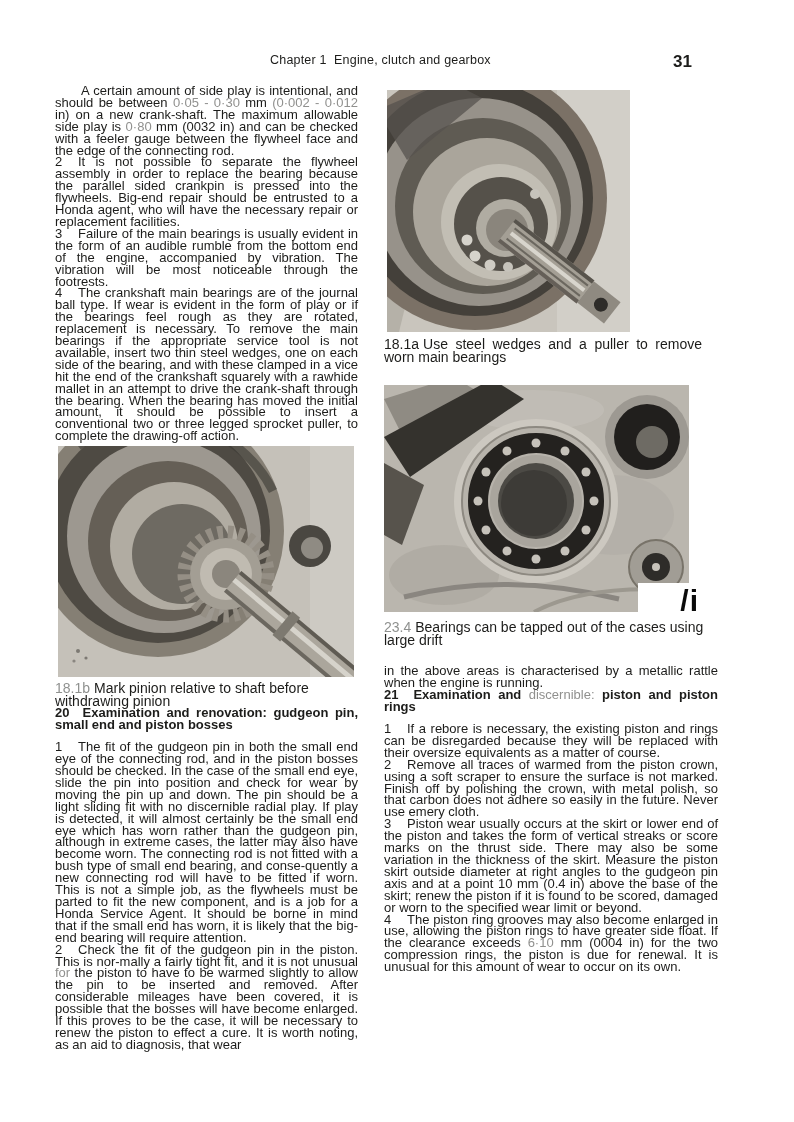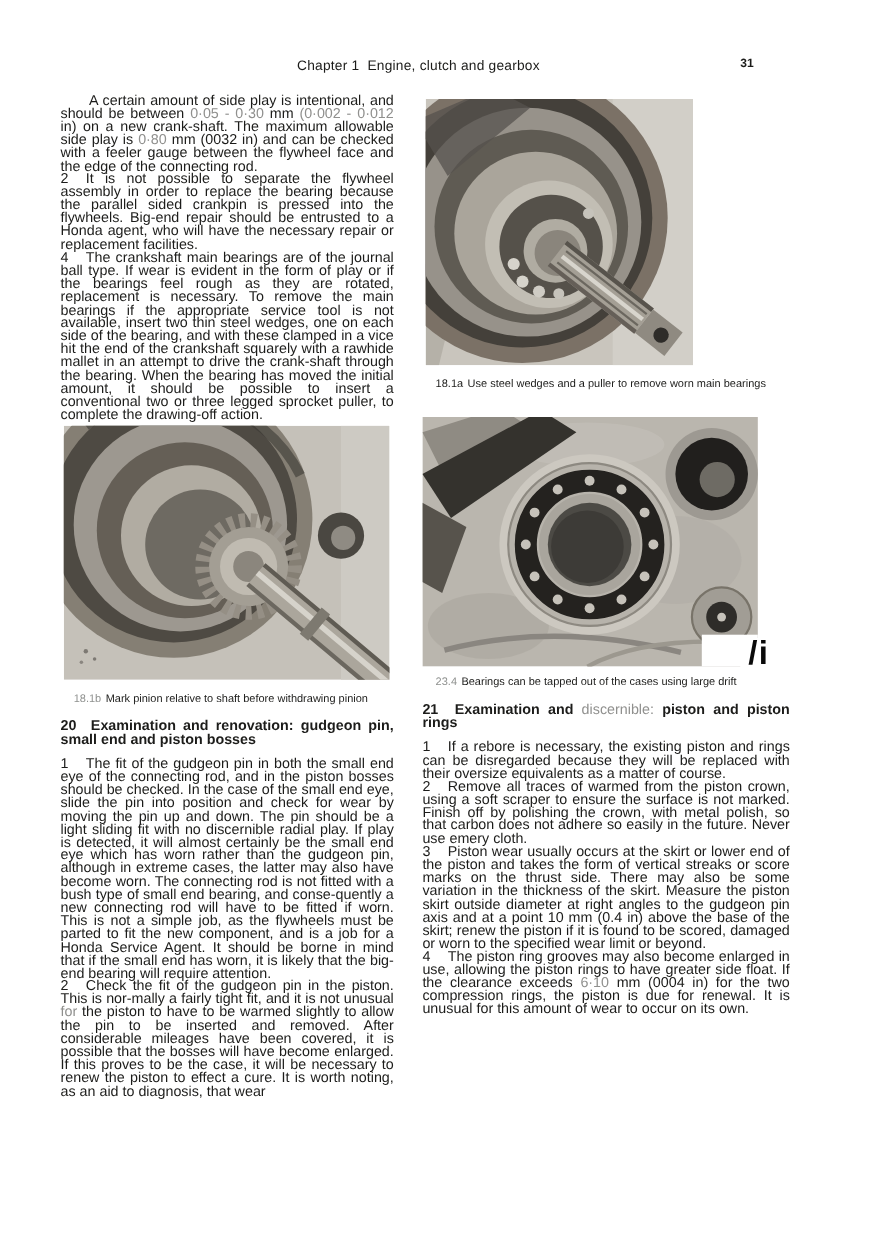--- a/index.html
+++ b/index.html
@@ -5,31 +5,31 @@
   html,body{margin:0;padding:0;}
   body{
     width:794px;height:1122px;background:#ffffff;position:relative;
     font-family:"Liberation Sans","DejaVu Sans",sans-serif;color:#1c1c1a;
     overflow:hidden;
   }
   .page{position:absolute;inset:0;}
   
   .header{position:absolute;top:53px;left:0;width:742px;height:18px;}
   .chapter{position:absolute;left:270px;top:0;font-size:12.5px;letter-spacing:.2px;}
-  .pageno{position:absolute;left:673px;top:-1px;font-size:11px;font-weight:bold;}
+  .pageno{position:absolute;left:673px;top:-1px;font-size:17px;font-weight:bold;}
   
   .col{position:absolute;}
   .col-left{left:55px;top:85px;width:303px;}
   .col-right{left:384px;top:90px;width:334px;}
   p.body{font-size:13px;line-height:11.9px;text-align:justify;margin:0;}
   p.indent{text-indent:26px;}
   .pnum{display:inline-block;min-width:23px;}
   .light{color:#90908e;}
   .h-bold{font-size:10.8px;line-height:13px;font-weight:bold;text-align:left;}
-  .caption{font-size:10px;line-height:12.6px;margin:12px;}
+  .caption{font-size:14px;line-height:12.6px;margin:0;}
   .cap-num{margin-right:4px;}
   .cap-light{color:#8f918f;}
   
   .photo{position:relative;font-size:0;line-height:0;}
   .photo svg{display:block;}
   .ph-18-1a{margin-left:3px;margin-bottom:6px;}
   .ph-18-1b{margin-top:4px;margin-left:3px;margin-bottom:5px;}
   .ph-18-2{margin-top:22px;margin-bottom:9px;}
   .cap-18-1a{width:318px;text-align:justify;}
   .cap-18-2{margin-top:0;}
@@ -52,20 +52,21 @@
     <span class="chapter">Chapter 1&nbsp;&nbsp;Engine, clutch and gearbox</span>
     <span class="pageno">31</span>
   </div>
 
   <div class="col col-left">
 
     <p class="body indent"><span>A certain amount of side play is intentional, and should be between </span><span class="light">0·05 - 0·30</span><span> mm </span><span class="light">(0·002 - 0·012</span><span> in) on a new crank-shaft. The maximum allowable side play is </span><span class="light">0·80</span><span> mm (0032 in) and can be checked with a feeler gauge between the flywheel face and the edge of the connecting rod.</span></p>
 
     <p class="body"><span class="pnum">2</span><span>It is not possible to separate the flywheel assembly in order to replace the bearing because the parallel sided crankpin is pressed into the flywheels. Big-end repair should be entrusted to a Honda agent, who will have the necessary repair or replacement facilities.</span></p>
 
+    <p class="body"><span class="pnum">3</span><span>Failure of the main bearings is usually evident in the form of an audible rumble from the bottom end of the engine, accompanied by vibration. The vibration will be most noticeable through the footrests.</span></p>
 
     <p class="body"><span class="pnum">4</span><span>The crankshaft main bearings are of the journal ball type. If wear is evident in the form of play or if the bearings feel rough as they are rotated, replacement is necessary. To remove the main bearings if the appropriate service tool is not available, insert two thin steel wedges, one on each side of the bearing, and with these clamped in a vice hit the end of the crankshaft squarely with a rawhide mallet in an attempt to drive the crank-shaft through the bearing. When the bearing has moved the initial amount, it should be possible to insert a conventional two or three legged sprocket puller, to complete the drawing-off action.</span></p>
 
     <div class="photo ph-18-1b">
       <svg width="296" height="231" viewBox="0 0 296 231">
         <rect width="296" height="231" fill="#c5c1b9"></rect>
         <rect x="252" width="44" height="231" fill="#cdcac3"></rect>
         <circle cx="100" cy="85" r="126" fill="#857f74"></circle>
         <circle cx="100" cy="85" r="112" fill="#4e4a43"></circle>
         <circle cx="106" cy="90" r="97" fill="#9d9890"></circle>
@@ -176,20 +177,21 @@
         <circle cx="272" cy="182" r="27" fill="#a19d95" stroke="#787369" stroke-width="2"></circle>
         <circle cx="272" cy="182" r="14" fill="#2e2c29"></circle>
         <circle cx="272" cy="182" r="4" fill="#c6c2ba"></circle>
         <rect x="254" y="198" width="51" height="29" fill="#ffffff"></rect>
       </svg>
       <span class="artifact">/i</span>
     </div>
 
     <p class="caption cap-18-2"><span class="cap-num cap-light">23.4</span><span>Bearings can be tapped out of the cases using large drift</span></p>
 
+    <p class="body cont-text">in the above areas is characterised by a metallic rattle when the engine is running.</p>
 
     <p class="body h-bold sec-heading-21"><span>21&nbsp;&nbsp;Examination and </span><span class="light" style="font-weight:normal">discernible:</span><span> piston and piston rings</span></p>
 
     <p class="body after-heading"><span class="pnum">1</span><span>If a rebore is necessary, the existing piston and rings can be disregarded because they will be replaced with their oversize equivalents as a matter of course.</span></p>
 
     <p class="body"><span class="pnum">2</span><span>Remove all traces of warmed from the piston crown, using a soft scraper to ensure the surface is not marked. Finish off by polishing the crown, with metal polish, so that carbon does not adhere so easily in the future. Never use emery cloth.</span></p>
 
     <p class="body"><span class="pnum">3</span><span>Piston wear usually occurs at the skirt or lower end of the piston and takes the form of vertical streaks or score marks on the thrust side. There may also be some variation in the thickness of the skirt. Measure the piston skirt outside diameter at right angles to the gudgeon pin axis and at a point 10 mm (0.4 in) above the base of the skirt; renew the piston if it is found to be scored, damaged or worn to the specified wear limit or beyond.</span></p>
 
     <p class="body"><span class="pnum">4</span><span>The piston ring grooves may also become enlarged in use, allowing the piston rings to have greater side float. If the clearance exceeds </span><span class="light">6·10</span><span> mm (0004 in) for the two compression rings, the piston is due for renewal. It is unusual for this amount of wear to occur on its own.</span></p>

